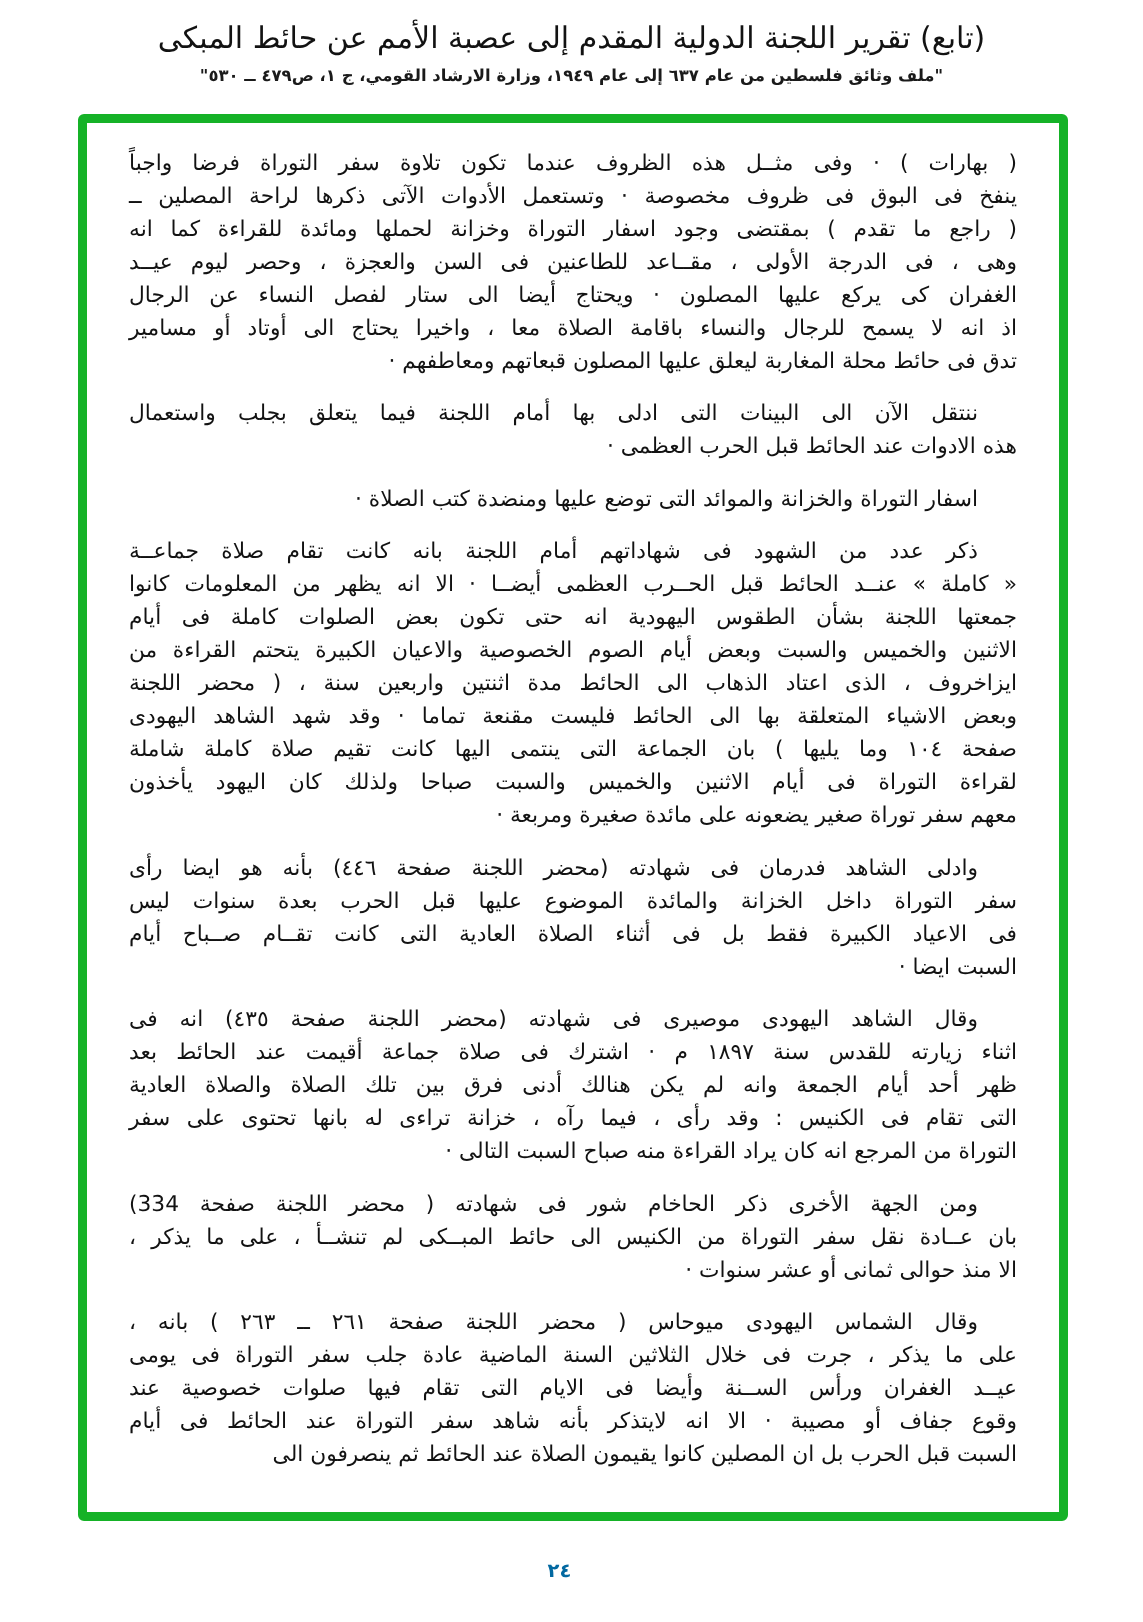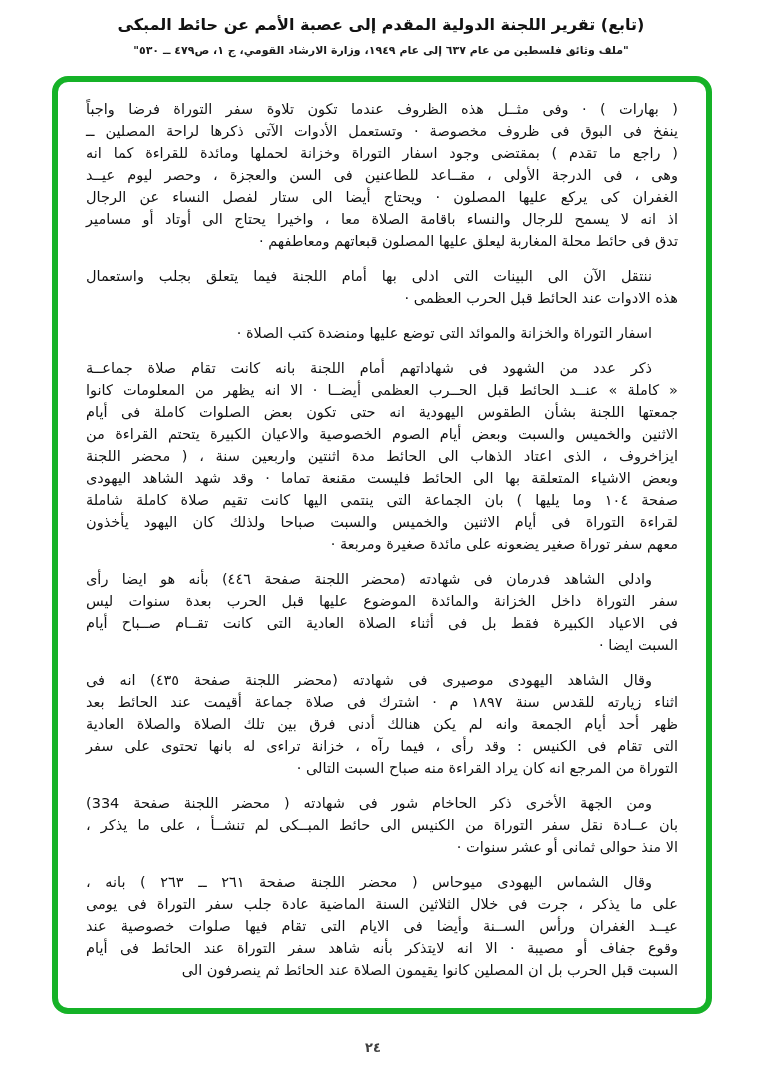--- a/index.html
+++ b/index.html
@@ -14,40 +14,40 @@
     font-family: "DejaVu Sans", sans-serif;
     color: #121212;
     direction: rtl;
     overflow: hidden;
   }
   .page-header {
     text-align: center;
     padding-top: 14px;
   }
   .doc-title {
-    font-size: 16px;
-    font-weight: bold;
+    font-size: 20px;
+    font-weight: normal;
     line-height: 22px;
     letter-spacing: 0;
   }
   .doc-source {
     font-size: 11px;
     font-weight: bold;
     margin-top: 8px;
     color: #1a1a1a;
   }
   .content-frame {
     position: absolute;
     left: 52px;
     top: 76px;
     width: 660px;
     height: 938px;
     box-sizing: border-box;
     border: 6px solid #15b227;
-    border-radius: 16px;
+    border-radius: 4px;
     background: #ffffff;
     overflow: hidden;
   }
   .text-column {
     padding: 16px 28px 0 28px;
     font-size: 14.5px;
   }
   .para {
     margin: 0 0 13px 0;
   }
@@ -67,21 +67,21 @@
     padding-right: 26px;
   }
   .page-number {
     position: absolute;
     left: 0;
     top: 1040px;
     width: 746px;
     text-align: center;
     font-size: 13px;
     font-weight: bold;
-    color: #404040;
+    color: #0369a1;
   }
 </style>
 </head>
 <body>
 
 <header class="page-header">
   <div class="doc-title">(تابع) تقرير اللجنة الدولية المقدم إلى عصبة الأمم عن حائط المبكى</div>
   <div class="doc-source">"ملف وثائق فلسطين من عام ٦٣٧ إلى عام ١٩٤٩، وزارة الارشاد القومي، ج ١، ص٤٧٩ ــ ٥٣٠"</div>
 </header>
 

